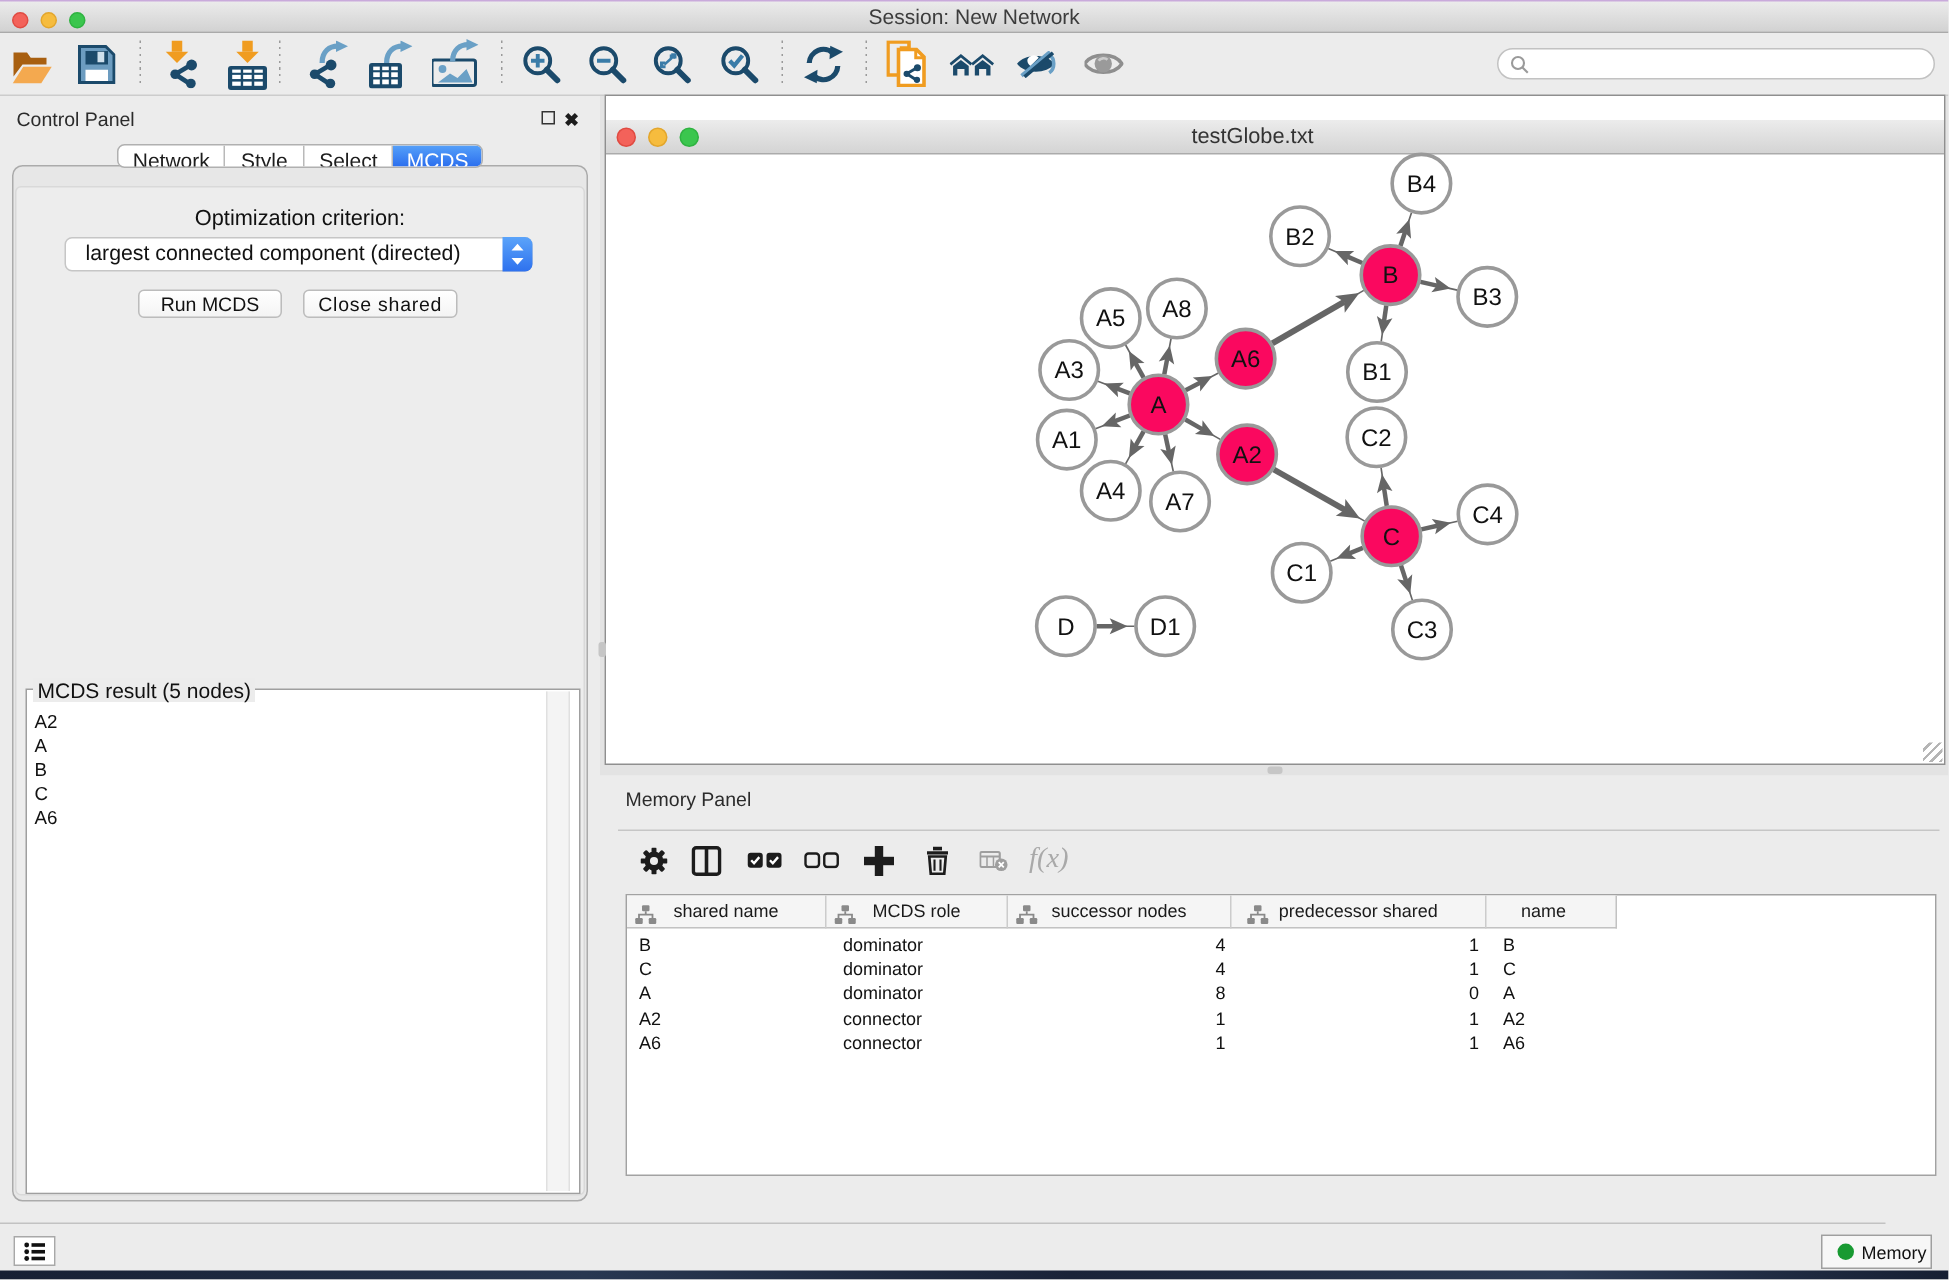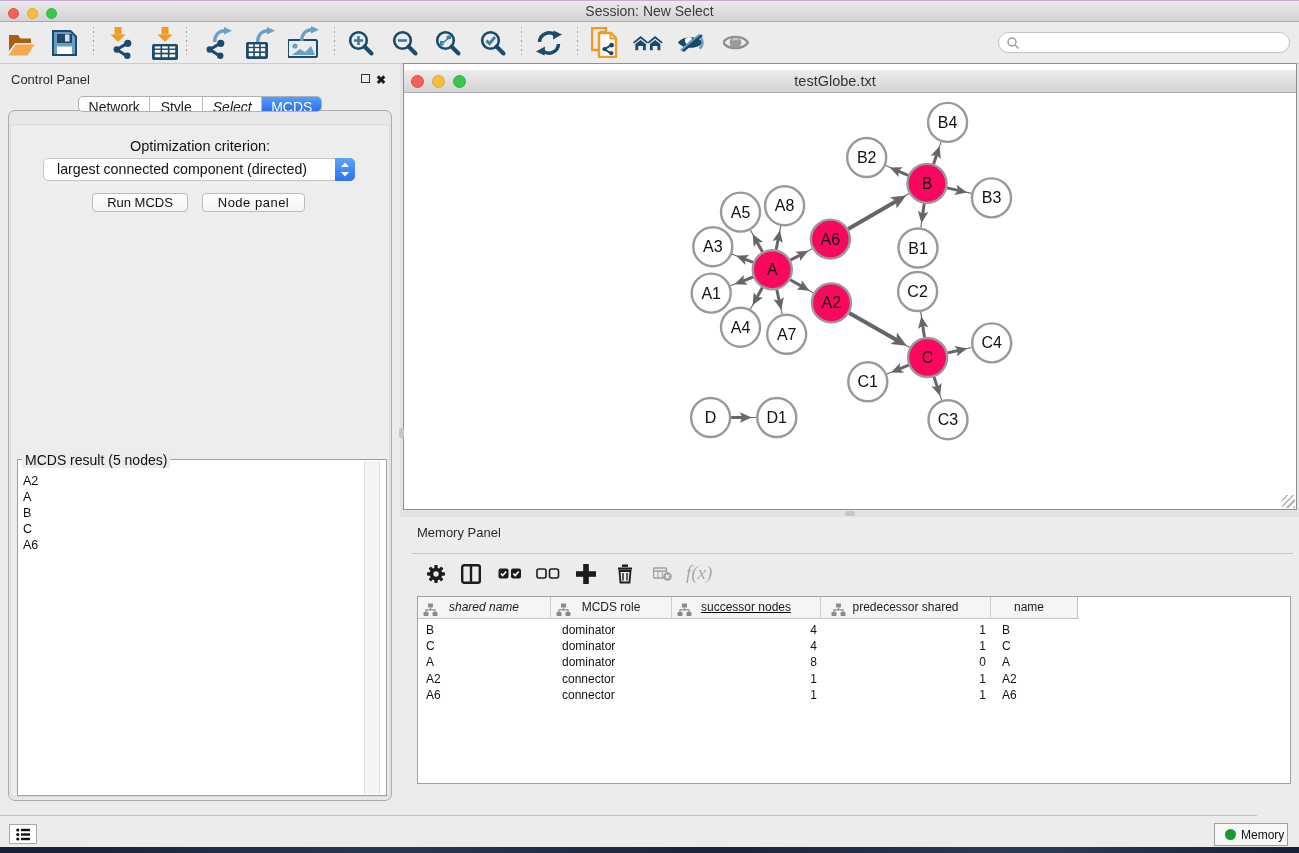--- a/index.html
+++ b/index.html
@@ -39,21 +39,21 @@
 
 #mcdsbox { left:17px; top:395px; width:370px; height:337px; border:1px solid #9f9f9f; }
 #mcdslabel { left:4px; top:-8px; background:#ececec; padding:0 3px; font-size:14px; color:#111111; }
 #mcdslist { left:0px; top:0px; width:368px; height:335px; background:#ffffff; font-size:12.5px; color:#111111; padding-top:13px; }
 #mcdslist div { padding-left:5px; height:16px; line-height:16px; }
 #mcdsscroll { right:6px; top:1px; width:16px; height:333px; background:#f4f4f4;
   border-left:1px solid #e0e0e0; border-right:1px solid #e0e0e0; }
 
 #desktop { left:400px; top:64px; width:899px; height:453px; background:#e3e3e3; }
 #netwin { left:403px; top:63px; width:894px; height:447px; border:1px solid #8f8f8f; background:#ffffff; }
-#netbar { left:0; top:6px; width:892px; height:23px; background:linear-gradient(#ececec,#d4d4d4);
+#netbar { left:0; top:16px; width:892px; height:23px; background:linear-gradient(#ececec,#d4d4d4);
   border-bottom:1px solid #ababab; }
 #netbar .title { width:100%; padding-right:30px; text-align:center; font-size:14.5px; color:#333333; line-height:22px; }
 .tl2 { border-radius:50%; width:13px; height:13px; top:5px; }
 #grip { right:1px; bottom:1px; width:13px; height:13px;
   background:repeating-linear-gradient(135deg, transparent 0 3px, #b5b5b5 3px 4.5px); }
 
 #tpanel { left:400px; top:517px; width:899px; height:298px; background:#ececec; }
 #tpanel .ptitle { left:17px; top:8px; font-size:13px; color:#2b2b2b; }
 #ttoolbar { left:12px; top:36px; width:881px; height:39px; border-top:1px solid #c6c6c6; }
 #tablebox { left:17px; top:79px; width:874px; height:188px; background:#ffffff; border:1px solid #a2a2a2; }
@@ -71,21 +71,21 @@
 #membtn { left:1214px; top:7px; width:74px; height:23px; background:#f7f7f7; border:1px solid #9f9f9f; font-size:12px; color:#111111; }
 #deskstrip { left:0; top:847px; width:1299px; height:6px; background:linear-gradient(90deg,#161f33,#283751 30%,#1a2338 55%,#2c3b55 80%,#161f33); }
 </style>
 </head>
 <body>
 
 <div class="abs" id="titlebar">
   <div class="tl abs" style="left:8px; background:#f3625a; border:0.5px solid #e04b42;"></div>
   <div class="tl abs" style="left:27px; background:#f6bc3e; border:0.5px solid #e3a62c;"></div>
   <div class="tl abs" style="left:46px; background:#3bc64e; border:0.5px solid #2fb341;"></div>
-  <div class="title abs">Session: New Select</div>
+  <div class="title abs">Session: New Network</div>
 </div>
 
 <div class="abs" id="toolbar">
   <div class="tsep abs" style="left:93px"></div>
   <div class="tsep abs" style="left:186px"></div>
   <div class="tsep abs" style="left:334px"></div>
   <div class="tsep abs" style="left:521px"></div>
   <div class="tsep abs" style="left:577px"></div>
   <div class="abs" id="searchbox">
     <svg class="abs" style="left:7px;top:3px" width="14" height="14" viewBox="0 0 14 14">
@@ -244,35 +244,35 @@
 
 <div class="abs" id="cpanel">
   <div class="ptitle abs">Control Panel</div>
   <div class="wfloat abs" style="left:361px; top:10px;"></div>
   <div class="wclose abs" style="left:376px; top:11px;">✖</div>
   <div class="tabbox abs"></div>
   <div class="abs" style="left:10px; top:60px; width:380px; height:673px; background:#ededed; border:1px solid #d9d9d9; border-radius:4px;"></div>
   <div class="seg abs" style="left:78px; top:32px; width:244px;">
     <div style="width:72px;">Network</div>
       <div style="width:53px;">Style</div>
-      <div style="width:60px;font-style:italic;">Select</div>
+      <div style="width:60px;">Select</div>
       <div class="sel" style="width:59px;">MCDS</div>
   </div>
   <div class="abs" id="dropdown">
     <div class="txt abs">largest connected component (directed)</div>
     <div class="cap abs">
       <svg width="20" height="23" viewBox="0 0 20 23">
           <path d="M10 4.5 L14 9 L6 9 Z" fill="#ffffff"></path>
           <path d="M10 18.5 L14 14 L6 14 Z" fill="#ffffff"></path>
         </svg>
     </div>
   </div>
   <div class="abs" id="optlabel">Optimization criterion:</div>
   <div class="cbtn abs" style="left:92px; width:96px;">Run MCDS</div>
-  <div class="cbtn abs" style="left:202px; width:103px; letter-spacing:0.5px;">Node panel</div>
+  <div class="cbtn abs" style="left:202px; width:103px; letter-spacing:0.5px;">Close shared</div>
   <div class="abs" id="mcdsbox">
     <div class="abs" id="mcdslist">
         <div>A2</div>
         <div>A</div>
         <div>B</div>
         <div>C</div>
         <div>A6</div>
       </div>
     <div class="abs" id="mcdsscroll"></div>
     <div class="abs" id="mcdslabel">MCDS result (5 nodes)</div>
@@ -450,27 +450,27 @@
         <line x1="0.5" y1="4" x2="13.5" y2="4" stroke="#9e9e9e" stroke-width="1.4"></line>
         <line x1="5" y1="4" x2="5" y2="11" stroke="#9e9e9e" stroke-width="1"></line>
         <line x1="9.3" y1="4" x2="9.3" y2="11" stroke="#9e9e9e" stroke-width="1"></line>
         <circle cx="14.5" cy="9.5" r="4.2" fill="#9e9e9e"></circle>
         <path d="M12.8 7.8 L16.2 11.2 M16.2 7.8 L12.8 11.2" stroke="#ffffff" stroke-width="1.2"></path>
       </svg>
     <div class="abs" style="left:274px;top:8px;font-family:'Liberation Serif',serif;font-style:italic;font-size:19px;color:#a9a9a9;">f(x)</div>
 </div>
   <div class="abs" id="tablebox">
     <div class="abs" id="thead">
-      <div class="hcell abs" style="left:0px; width:133px;font-style:italic;">
+      <div class="hcell abs" style="left:0px; width:133px;">
           <span>shared name</span>
         </div>
       <div class="hcell abs" style="left:133px; width:121px;">
           <span>MCDS role</span>
         </div>
-      <div class="hcell abs" style="left:254px; width:149px;text-decoration:underline;">
+      <div class="hcell abs" style="left:254px; width:149px;">
           <span>successor nodes</span>
         </div>
       <div class="hcell abs" style="left:403px; width:170px;">
           <span>predecessor shared</span>
         </div>
       <div class="hcell abs" style="left:573px; width:87px; border-right:none;">
           <span style="margin-left:-11px;">name</span>
         </div>
       <svg class="abs" style="left:5px;top:6px" width="15" height="14" viewBox="0 0 15 14">
           <g fill="#8a8a8a">

